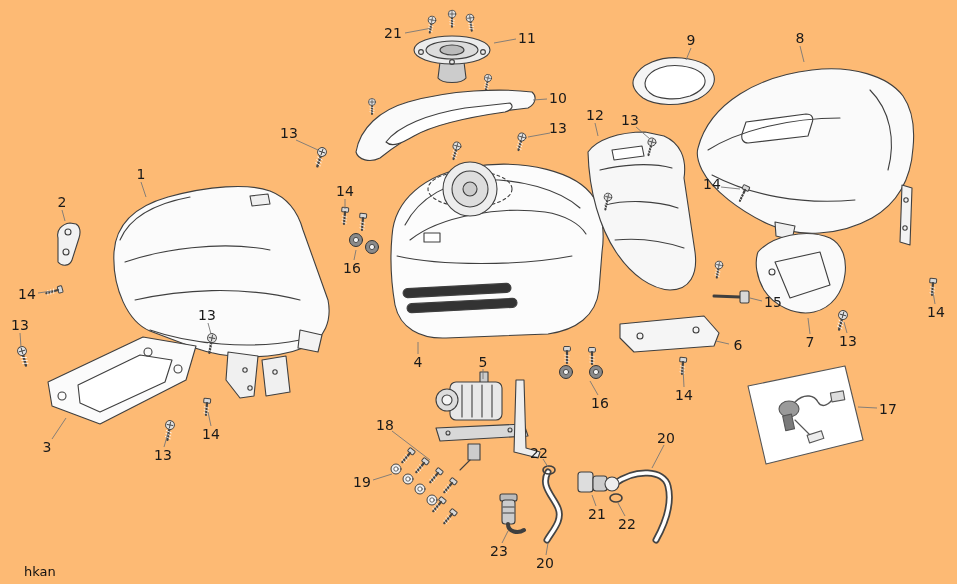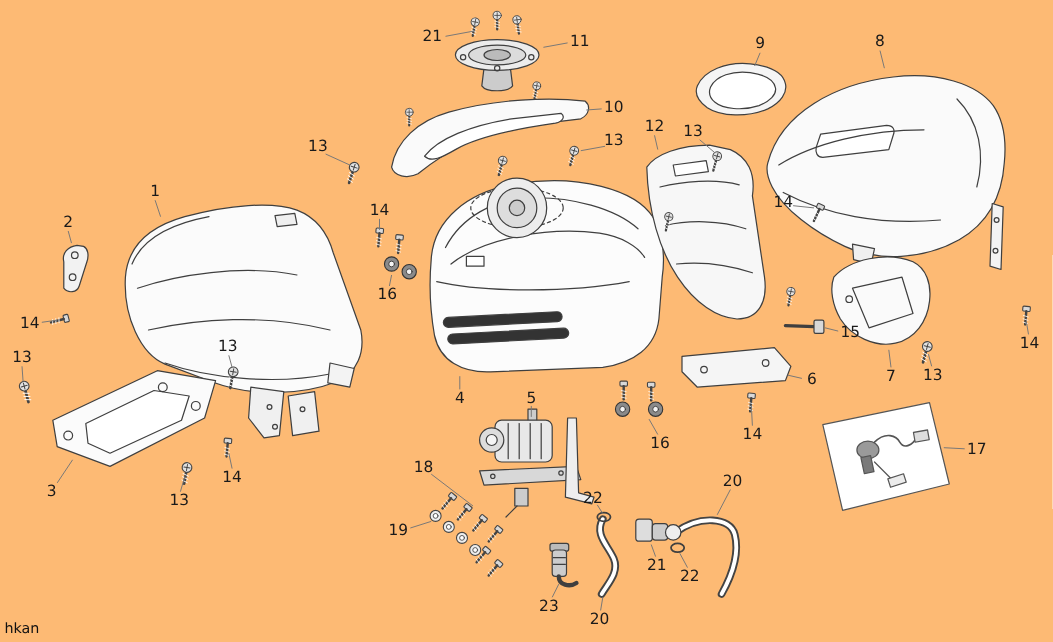--- a/index.html
+++ b/index.html
@@ -12,21 +12,21 @@
   }
   #art{position:absolute;left:0;top:0;}
   .part-label{
     fill:var(--label);
     font:14px "DejaVu Sans",sans-serif;
     text-anchor:middle;
     dominant-baseline:central;
   }
   .leader{stroke:var(--leader);stroke-width:0.9;fill:none;}
   #watermark{
-    position:absolute;left:4px;bottom:5px;
+    position:absolute;left:24px;bottom:5px;
     font:13px "DejaVu Sans",sans-serif;color:#111;
   }
 </style>
 </head>
 <body>
 
 <div id="stage">
   <svg id="art" width="957" height="584" viewBox="0 0 957 584">
     <defs>
       <g id="screw">

